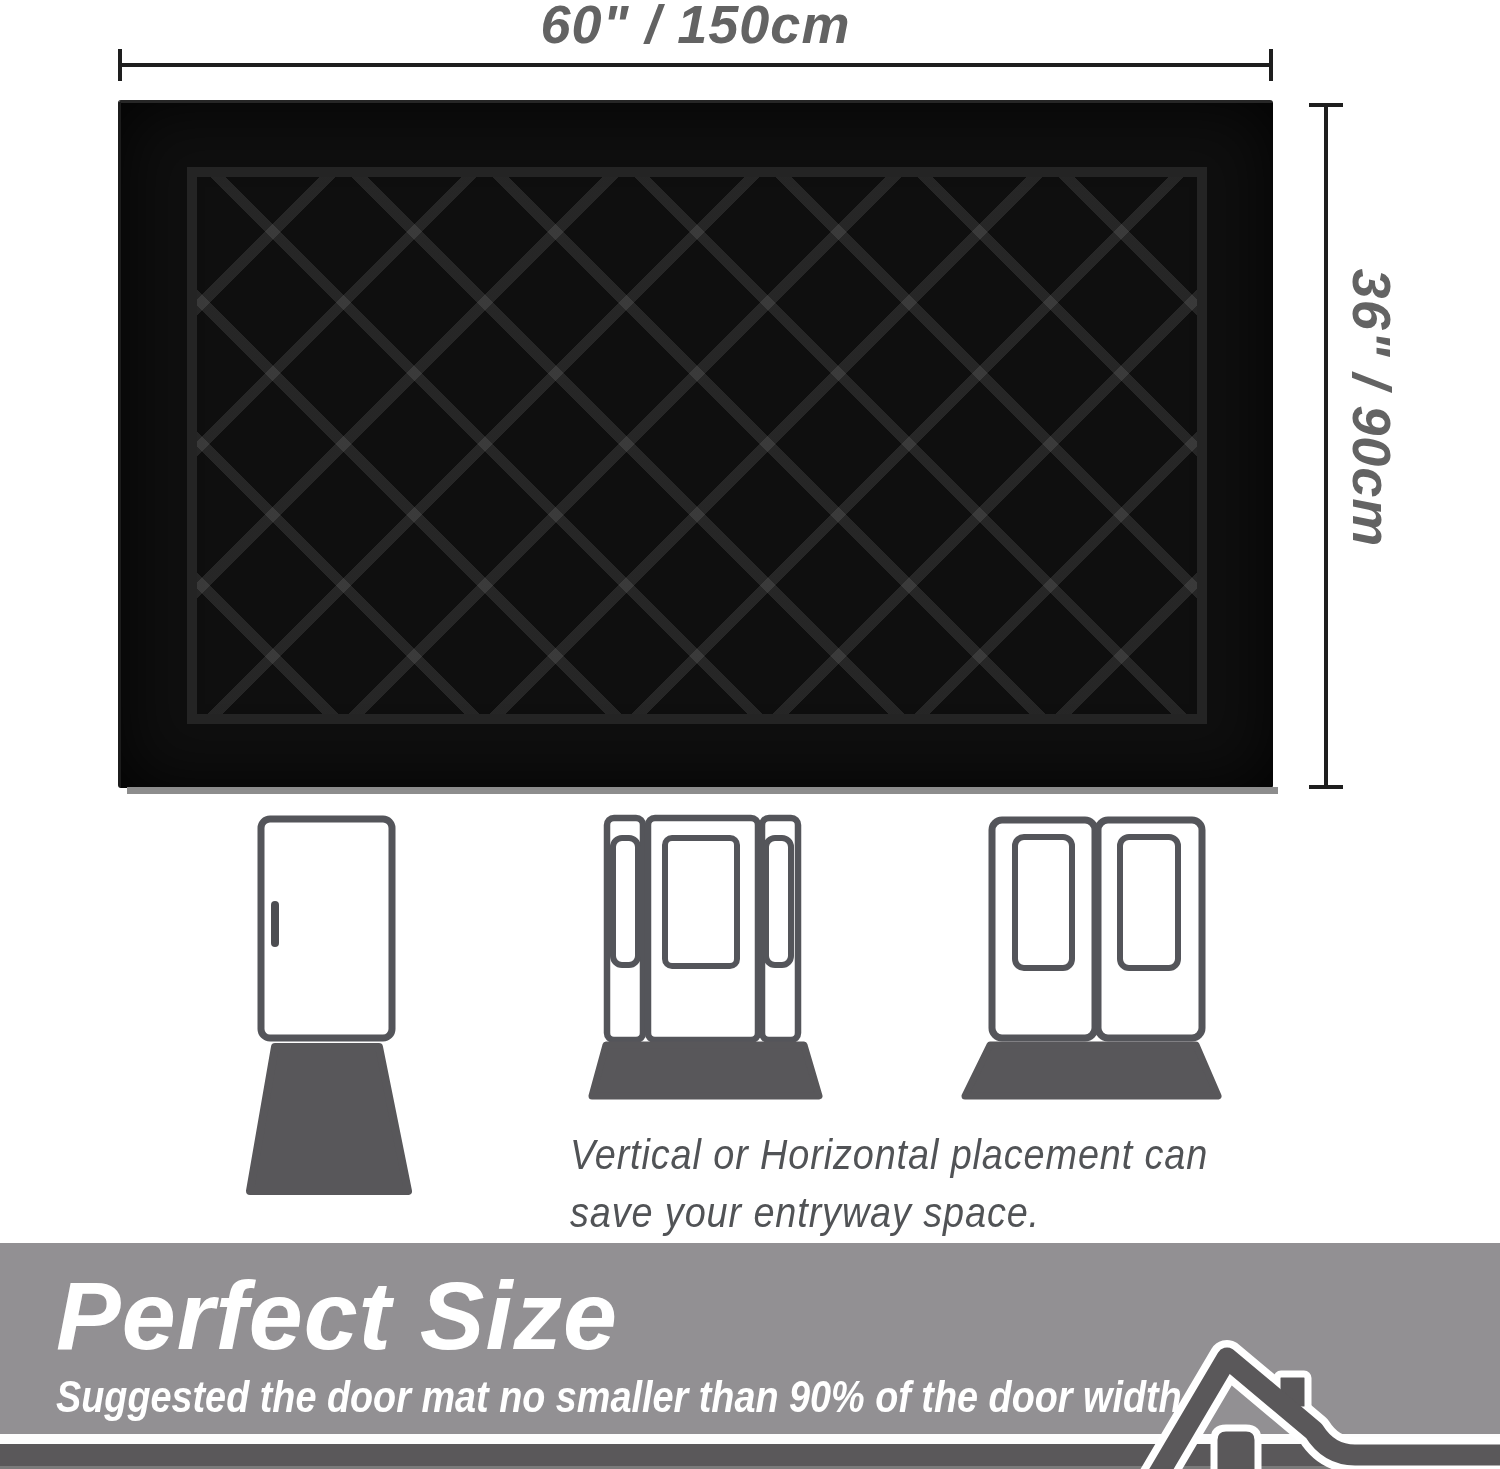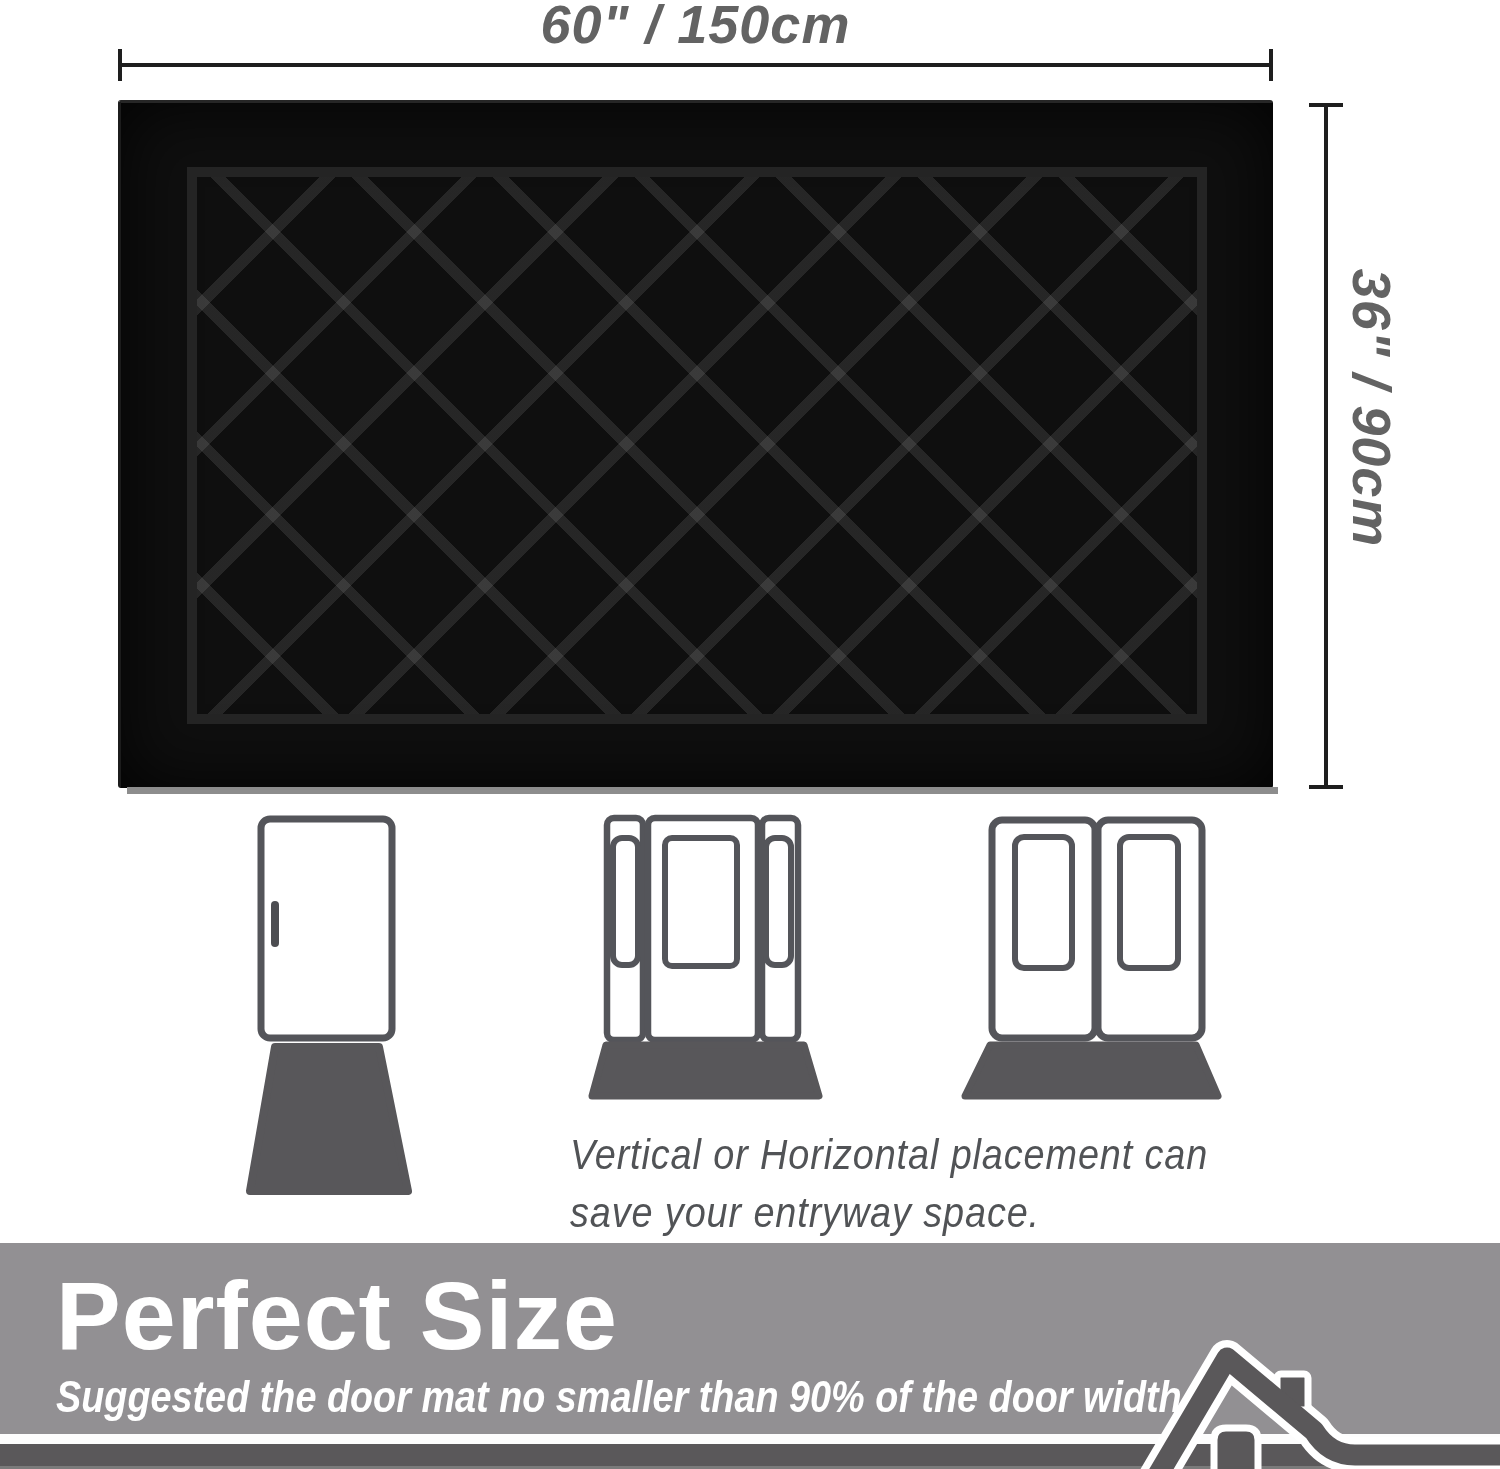--- a/index.html
+++ b/index.html
@@ -58,21 +58,21 @@
     letter-spacing:1px;transform:scaleX(.9);transform-origin:left top;
     white-space:nowrap;}
 
   
   .banner-gray{left:0;top:1243px;width:1500px;height:191px;background:#929093;}
   .banner-white-strip{left:0;top:1434px;width:1500px;height:10px;background:#fdfdfd;}
   .banner-dark-band{left:0;top:1444px;width:1500px;height:22px;background:#5a585a;}
   .banner-bottom-line{left:0;top:1466px;width:1500px;height:3px;background:#7b7b7b;}
   .banner-title{
     left:56px;top:1266px;color:#ffffff;
-    font-weight:700;font-size:97px;line-height:100px;
+    font-style:italic;font-weight:700;font-size:97px;line-height:100px;
     letter-spacing:1px;white-space:nowrap;}
   .banner-subtitle{
     left:56px;top:1372px;color:#ffffff;
     font-style:italic;font-weight:700;font-size:45px;line-height:50px;
     transform:scaleX(.84);transform-origin:left top;white-space:nowrap;}
 
   svg{display:block;}
 </style>
 </head>
 <body>

